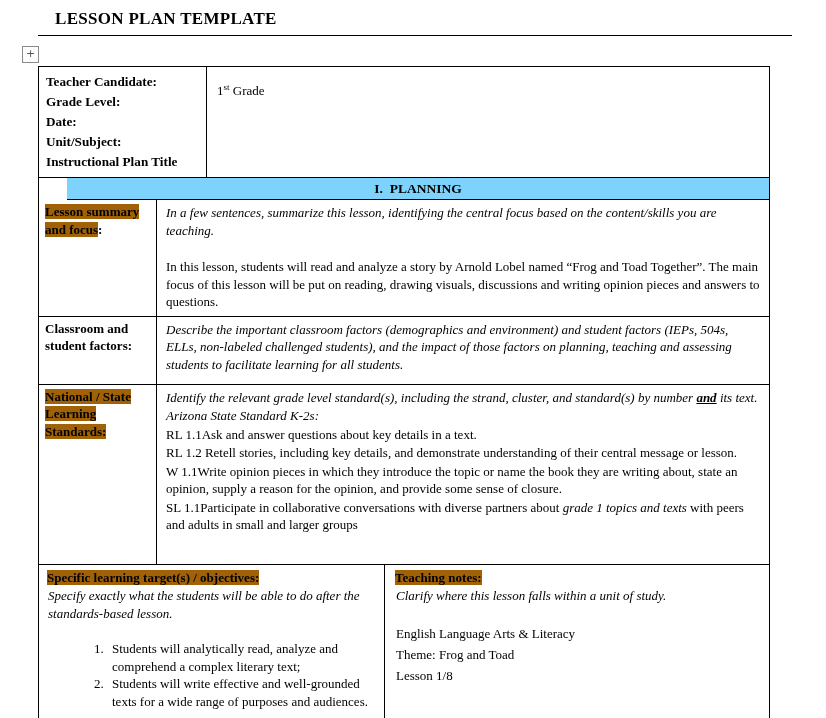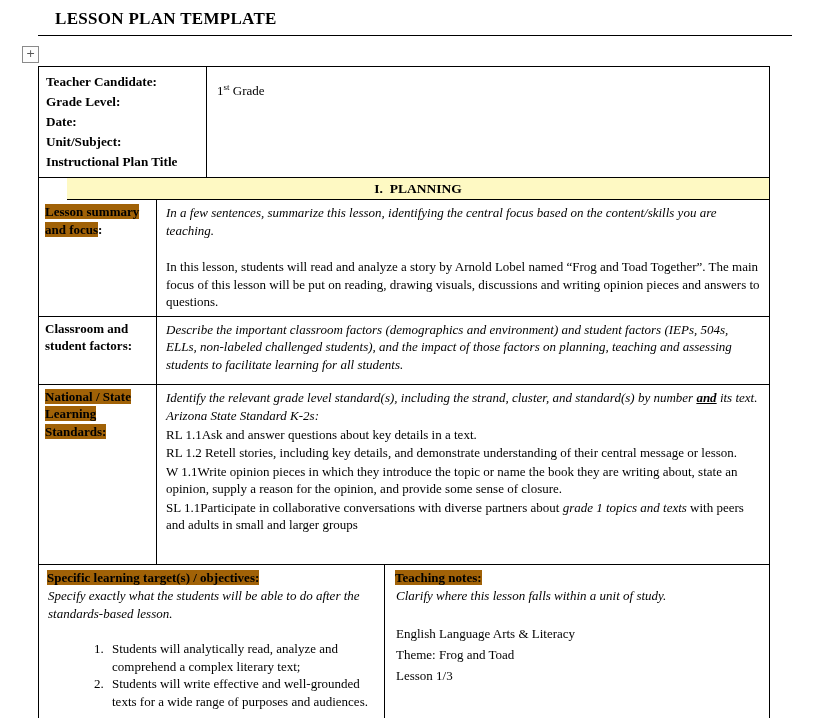--- a/index.html
+++ b/index.html
@@ -38,21 +38,21 @@
   .cell{box-sizing:border-box;}
   .cell-r{border-left:1px solid #000;flex:1;}
   
   .r-info{min-height:105px;}
   .r-info .cell-l{width:167px;padding:5px 7px;}
   .r-info .cell-r{padding:15px 10px 4px;}
   .info-label{font-weight:bold;line-height:20px;font-size:13.2px;}
   sup{font-size:9px;line-height:0;}
   
   .banner{
-    background:#fef9c3;border-bottom:1px solid #000;
+    background:#7dd3fc;border-bottom:1px solid #000;
     text-align:center;font-weight:bold;font-size:13.5px;
     height:21px;line-height:21px;white-space:pre;margin-left:28px;
   }
   
   .r-plan .cell-l{width:117px;padding:3px 6px;}
   .r-plan .cell-r{padding:3px 8px 4px;}
   .r-lesson{min-height:105px;}
   .r-class{min-height:67px;}
   .r-standards{min-height:179px;}
   .hl{background:#a16207;}
@@ -139,18 +139,18 @@
           <li>Students will analytically read, analyze and comprehend a complex literary text;</li>
           <li>Students will write effective and well-grounded texts for a wide range of purposes and audiences.</li>
         </ol>
       </div>
       <div class="cell cell-r">
         <span class="lbl"><span class="hl">Teaching notes:</span></span>
         <p class="it">Clarify where this lesson falls within a unit of study.</p>
         <div class="gap2"></div>
         <p class="note-line">English Language Arts &amp; Literacy</p>
         <p class="note-line">Theme: Frog and Toad</p>
-        <p class="note-line">Lesson 1/3</p>
+        <p class="note-line">Lesson 1/8</p>
       </div>
     </div>
 
   </div>
 </div>
 
 </body></html>

